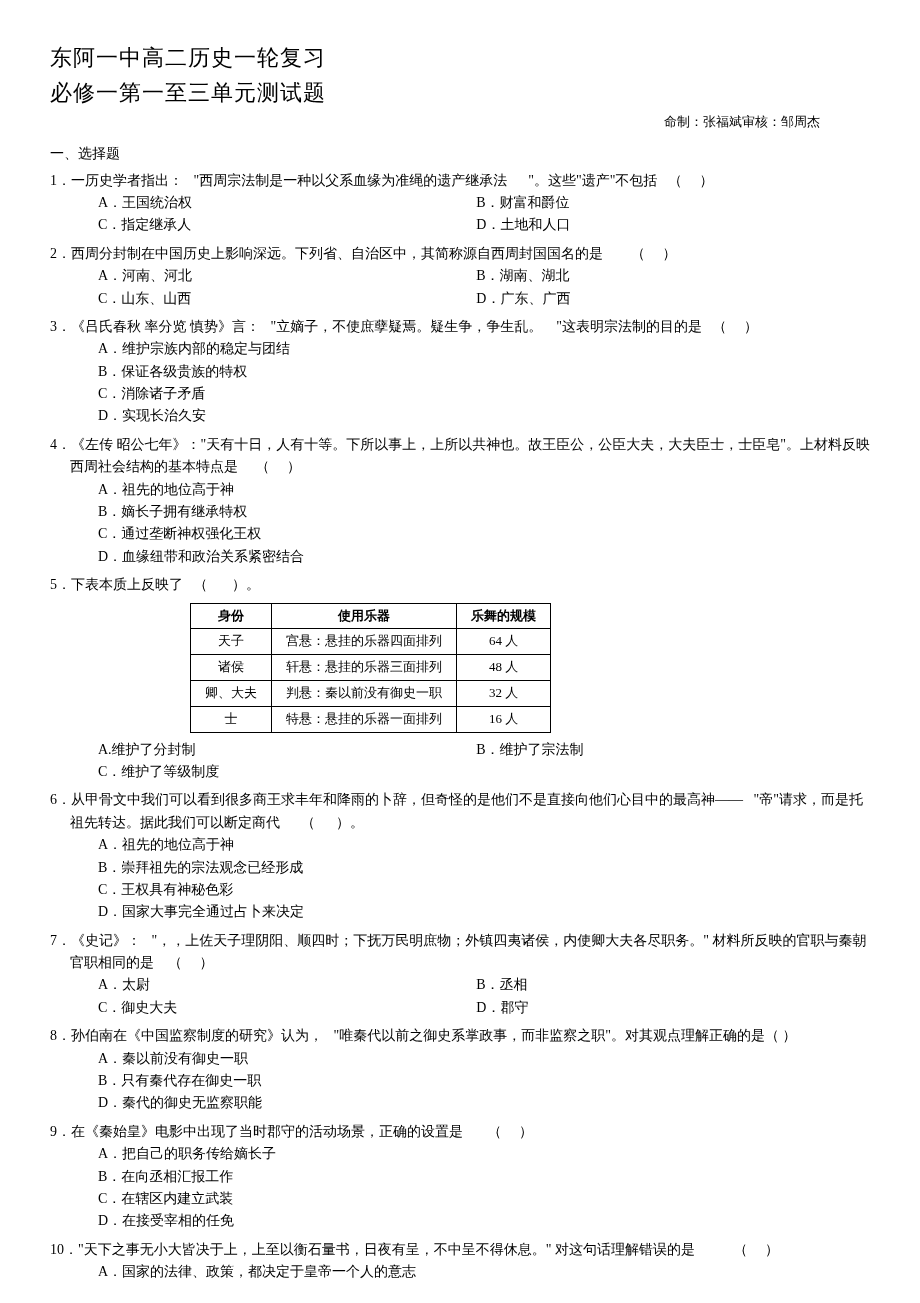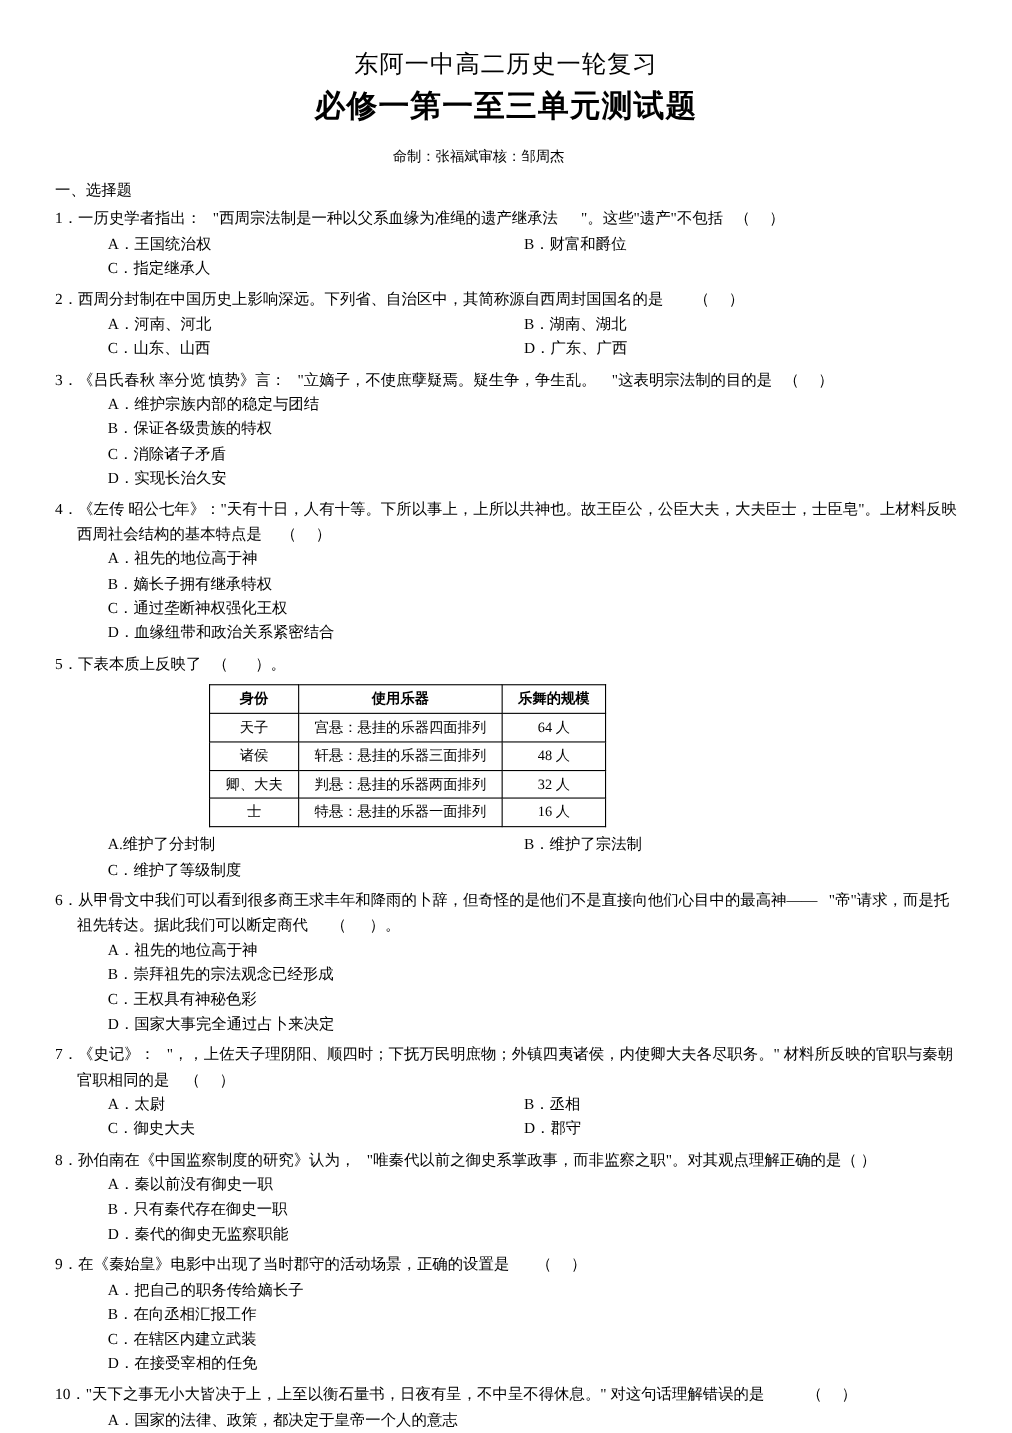--- a/index.html
+++ b/index.html
@@ -6,35 +6,34 @@
       font-family: "SimSun", "宋体", serif;
       font-size: 14px;
       color: #000;
       background: #fff;
       margin: 0;
       padding: 40px 50px;
       width: 820px;
       line-height: 1.6;
     }
     .title-block {
-      text-align: center;
-      margin-bottom: 12px;
+      margin-bottom: 2px;
     }
     .title1 {
       font-size: 22px;
       font-weight: normal;
       letter-spacing: 1px;
     }
     .title2 {
-      font-size: 28px;
-      font-weight: bold;
+      font-size: 22px;
+      font-weight: normal;
       letter-spacing: 1px;
     }
     .credit {
-      text-align: center;
+      text-align: right;
       font-size: 13px;
       margin-bottom: 10px;
       padding-right: 50px;
     }
     .section-title {
       font-size: 14px;
       margin: 4px 0;
     }
     .question {
       margin: 4px 0 6px 0;
@@ -87,20 +86,21 @@
 <div class="section-title">一、选择题</div>
 
 <div class="question">
   <div class="q-stem">
     <span>1．</span><span>一历史学者指出：</span><span class="blank">   </span><span>"西周宗法制是一种以父系血缘为准绳的遗产继承法</span><span class="blank">      </span><span>"。这些"遗产"不包括</span><span class="blank">   </span><span class="paren">（     ）</span>
   </div>
   <div class="options-2col">
     <div class="opt">A．王国统治权</div>
     <div class="opt">B．财富和爵位</div>
     <div class="opt">C．指定继承人</div>
+    <div class="opt">D．土地和人口</div>
   </div>
 </div>
 
 <div class="question">
   <div class="q-stem">
     <span>2．</span><span>西周分封制在中国历史上影响深远。下列省、自治区中，其简称源自西周封国国名的是</span><span class="blank">        </span><span class="paren">（     ）</span>
   </div>
   <div class="options-2col">
     <div class="opt">A．河南、河北</div>
     <div class="opt">B．湖南、湖北</div>
@@ -152,21 +152,21 @@
         <td>宫悬：悬挂的乐器四面排列</td>
         <td>64 人</td>
       </tr>
       <tr>
         <td>诸侯</td>
         <td>轩悬：悬挂的乐器三面排列</td>
         <td>48 人</td>
       </tr>
       <tr>
         <td>卿、大夫</td>
-        <td>判悬：悬挂的乐器两面排列</td>
+        <td>判悬：秦以前没有御史一职</td>
         <td>32 人</td>
       </tr>
       <tr>
         <td>士</td>
         <td>特悬：悬挂的乐器一面排列</td>
         <td>16 人</td>
       </tr>
     </tbody>
   </table>
 

